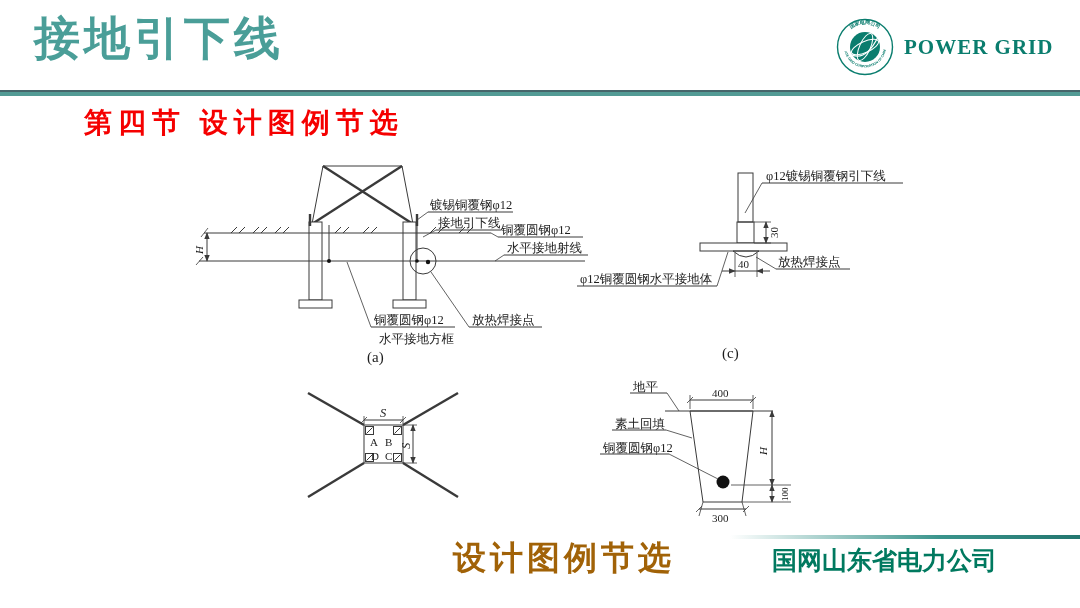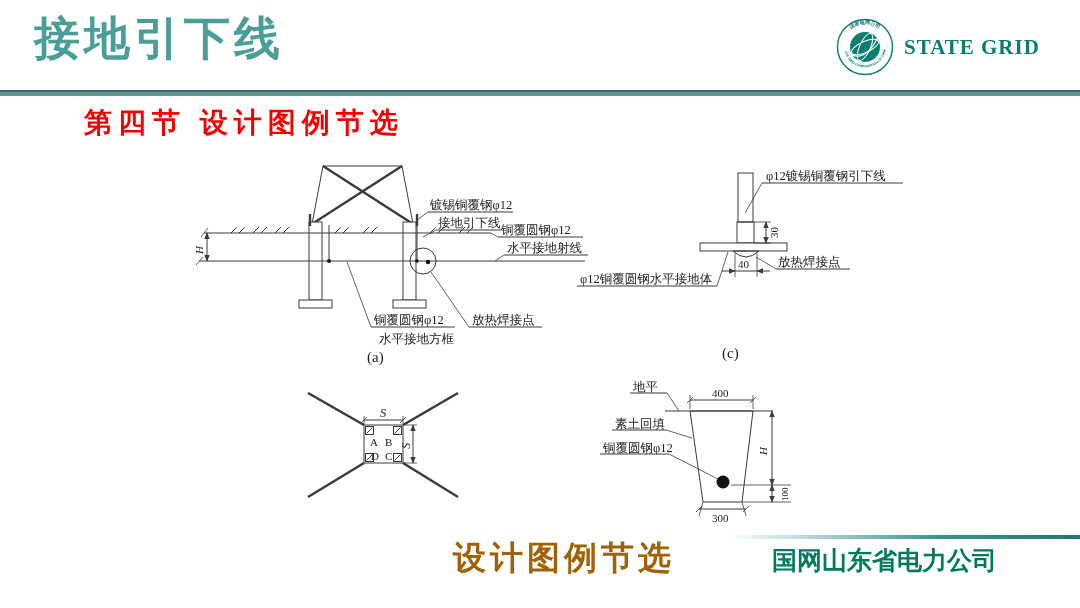--- a/index.html
+++ b/index.html
@@ -77,21 +77,21 @@
       </text>
       <text font-size="3.4" font-weight="bold" fill="#0A7D6E">
         <textPath href="#ringBot" startOffset="50%" text-anchor="middle">STATE GRID CORPORATION OF CHINA</textPath>
       </text>
       <circle cx="29" cy="29" r="15" fill="#0A7D6E" stroke="none"></circle>
       <ellipse cx="29" cy="29" rx="14.6" ry="5.4" transform="rotate(-24 29 29)" fill="none" stroke="#fff" stroke-width="1"></ellipse>
       <ellipse cx="29" cy="29" rx="5.4" ry="14.6" transform="rotate(24 29 29)" fill="none" stroke="#fff" stroke-width="1"></ellipse>
       <path d="M16,37 Q30,43 42,19" fill="none" stroke="#fff" stroke-width="1.2"></path>
     </svg>
     <div class="logo-text">
-      <div class="logo-en">STATE GRID</div>
+      <div class="logo-en">POWER GRID</div>
     </div>
   </div>
 
   <div class="separator"></div>
 
   <div class="section-title">第四节  设计图例节选</div>
 
   <svg class="diagram" style="left:195px;top:162px" width="395" height="206" viewBox="0 0 395 206">
     <g>
       <line x1="128" y1="4" x2="207" y2="4"></line>

